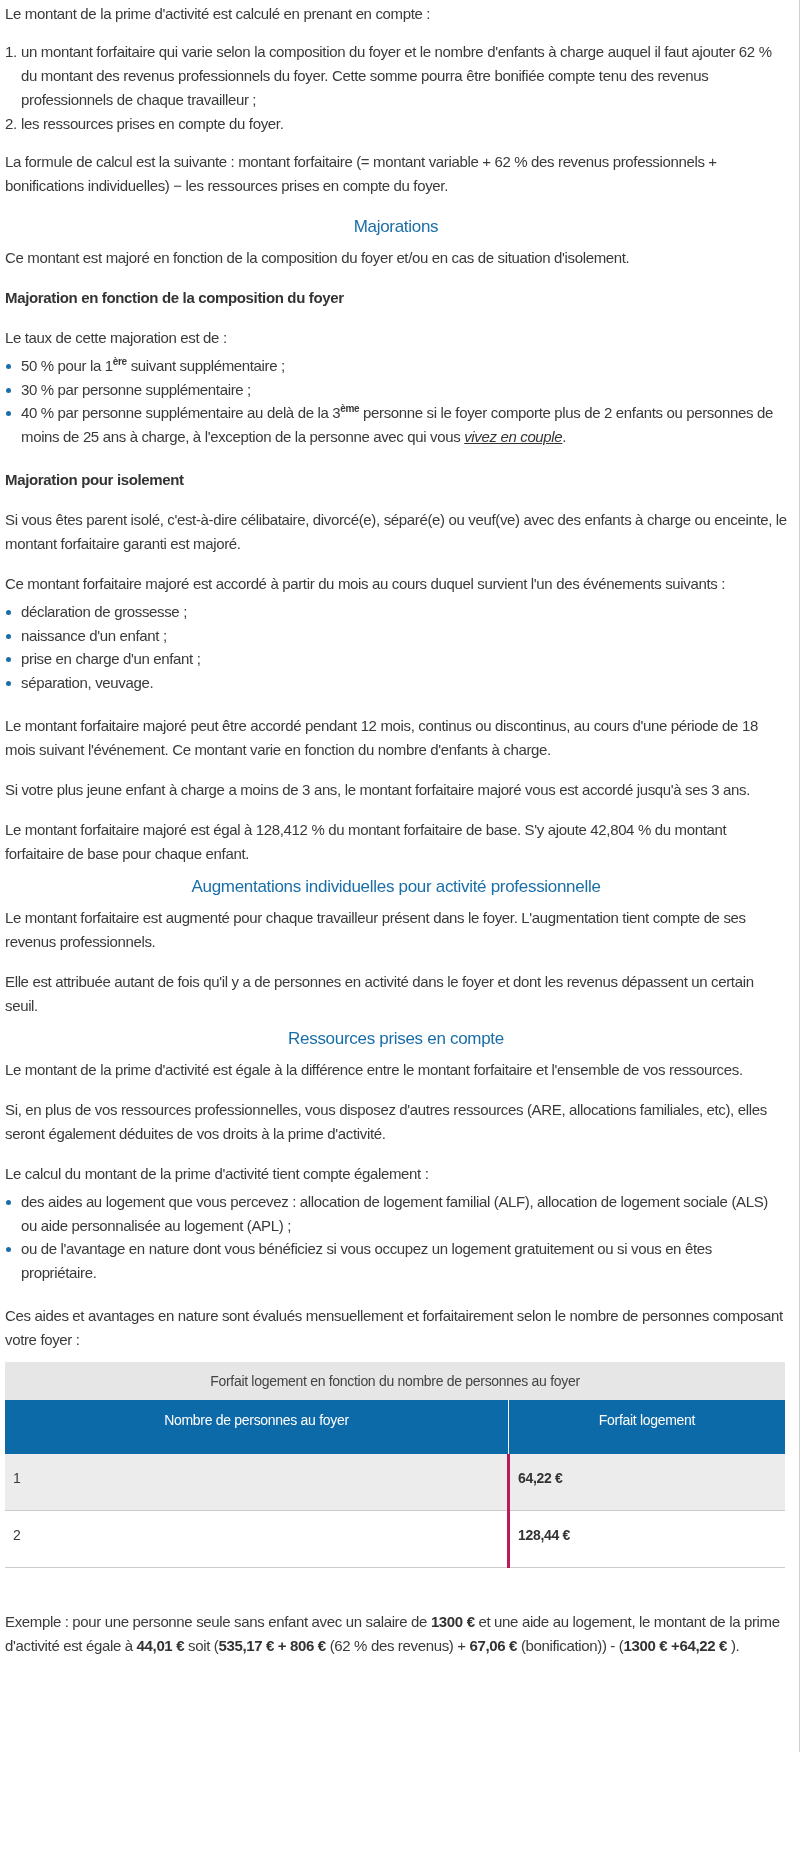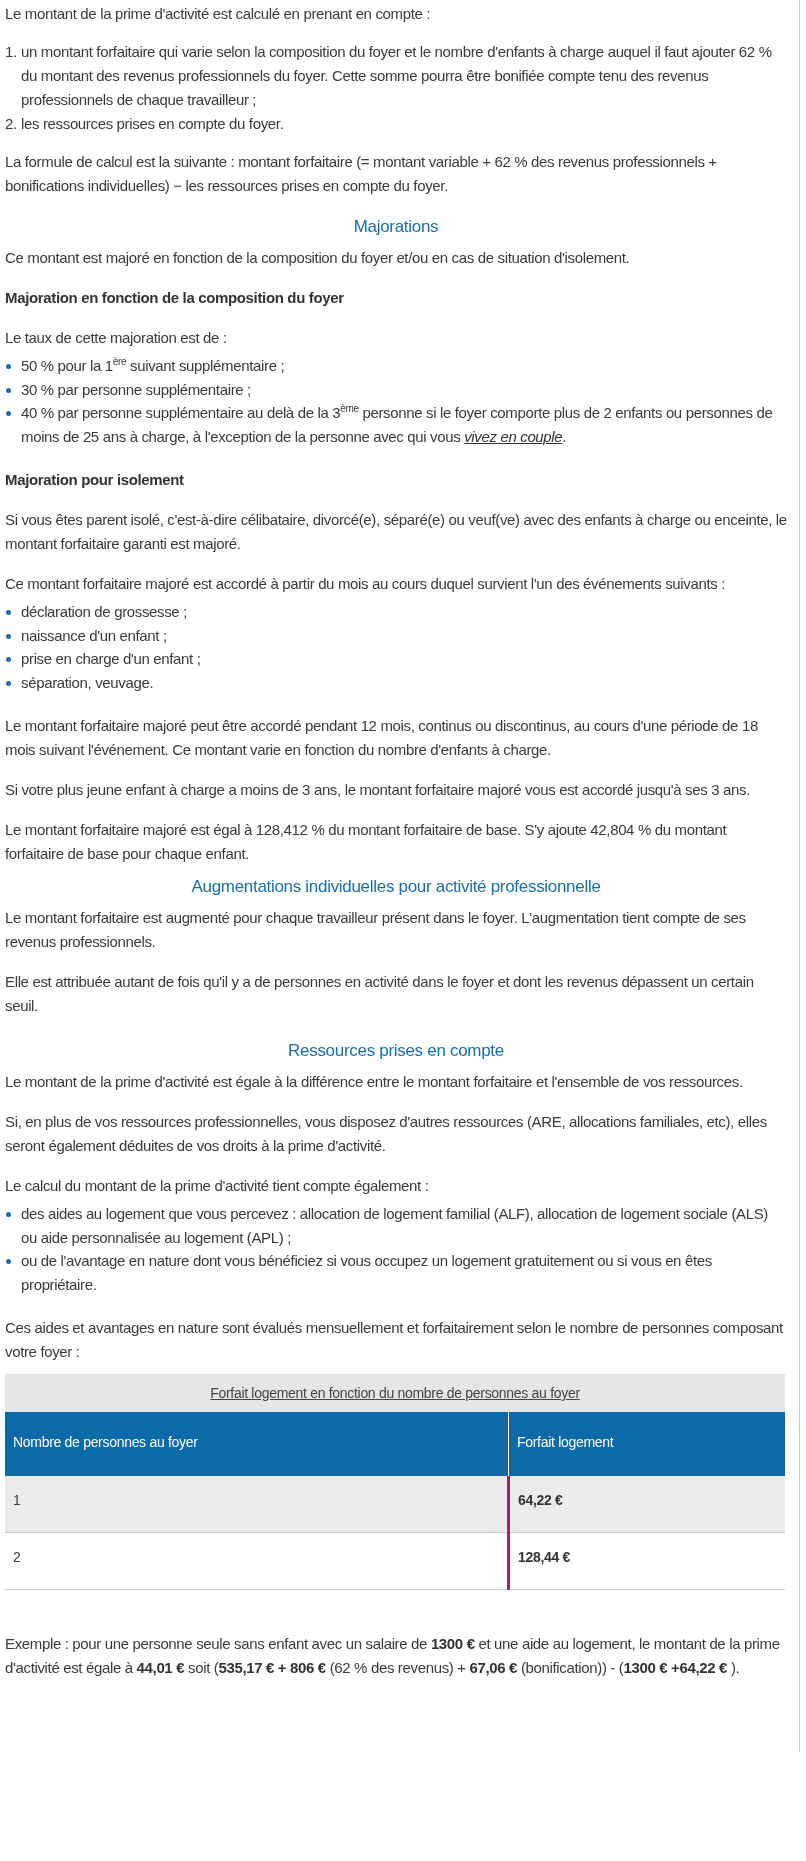--- a/index.html
+++ b/index.html
@@ -26,34 +26,34 @@
   ul li .bullet {
     position: absolute; left: 1px; top: 10px; width: 5px; height: 5px;
     border-radius: 50%; background: #1a6ea8;
   }
   h2.section {
     margin: 0 0 6px 0; font-weight: normal; font-size: 17px; line-height: 26px;
     color: #1a6ea8; letter-spacing: -0.3px; text-align: center;
   }
   h3.sub { margin: 0 0 16px 0; font-size: 15px; font-weight: bold; color: #333333; line-height: 24px; }
   b { color: #333333; }
-  sup { font-size: 10px; line-height: 0; vertical-align: 6px; }
+  sup { font-size: 10px; line-height: 0; vertical-align: 6px; font-weight: bold; }
   a.link { color: #333333; font-style: italic; }
 
   table.forfait {
     width: 780px; border-collapse: collapse; margin: 6px 0 24px 0;
     font-size: 14px; letter-spacing: -0.3px;
   }
   table.forfait caption {
     background: #e6e6e6; color: #444444; 
-    height: 38px; line-height: 38px; font-size: 14px; text-decoration: underline;
+    height: 38px; line-height: 38px; font-size: 14px;
   }
   table.forfait th {
-    background: #0d6aa8; color: #ffffff; font-weight: normal; text-align: left;
-    padding: 18px 8px 22px 8px; height: 22px; vertical-align: top;
+    background: #0d6aa8; color: #ffffff; font-weight: normal; text-align: center;
+    padding: 8px 8px 22px 8px; height: 22px; vertical-align: top;
   }
   table.forfait th + th { border-left: 1px solid #ffffff; }
   table.forfait td {
     padding: 12px 8px 20px 8px; height: 20px; vertical-align: top;
     border-bottom: 1px solid #cccccc; color: #3a3a3a;
   }
   table.forfait td + td { border-left: 3px solid #be185d; font-weight: bold; color: #333333; }
   table.forfait tr.odd td { background: #ececec; }
   table.forfait tr.even td { background: #ffffff; }
   .col1 { width: 487px; }
@@ -108,21 +108,21 @@
       <li><span class="bullet"></span><span>naissance d'un enfant ;</span></li>
       <li><span class="bullet"></span><span>prise en charge d'un enfant ;</span></li>
       <li><span class="bullet"></span><span>séparation, veuvage.</span></li>
     </ul>
     <p>Le montant forfaitaire majoré peut être accordé pendant 12 mois, continus ou discontinus, au cours d'une période de 18 mois suivant l'événement. Ce montant varie en fonction du nombre d'enfants à charge.</p>
     <p>Si votre plus jeune enfant à charge a moins de 3 ans, le montant forfaitaire majoré vous est accordé jusqu'à ses 3 ans.</p>
     <p style="margin-bottom:8px">Le montant forfaitaire majoré est égal à 128,412 % du montant forfaitaire de base. S'y ajoute 42,804 % du montant forfaitaire de base pour chaque enfant.</p>
 
     <h2 class="section">Augmentations individuelles pour activité professionnelle</h2>
     <p>Le montant forfaitaire est augmenté pour chaque travailleur présent dans le foyer. L'augmentation tient compte de ses revenus professionnels.</p>
-    <p style="margin-bottom:20px">Elle est attribuée autant de fois qu'il y a de personnes en activité dans le foyer et dont les revenus dépassent un certain seuil.</p>
+    <p style="margin-bottom:8px">Elle est attribuée autant de fois qu'il y a de personnes en activité dans le foyer et dont les revenus dépassent un certain seuil.</p>
 
     <h2 class="section">Ressources prises en compte</h2>
     <p>Le montant de la prime d'activité est égale à la différence entre le montant forfaitaire et l'ensemble de vos ressources.</p>
     <p>Si, en plus de vos ressources professionnelles, vous disposez d'autres ressources (ARE, allocations familiales, etc), elles seront également déduites de vos droits à la prime d'activité.</p>
     <p style="margin-bottom:4px">Le calcul du montant de la prime d'activité tient compte également :</p>
     <ul style="margin-bottom:20px">
       <li><span class="bullet"></span><span>des aides au logement que vous percevez : allocation de logement familial (ALF), allocation de logement sociale (ALS) ou aide personnalisée au logement (APL) ;</span></li>
       <li><span class="bullet"></span><span>ou de l'avantage en nature dont vous bénéficiez si vous occupez un logement gratuitement ou si vous en êtes propriétaire.</span></li>
     </ul>
     <p style="margin-bottom:10px">Ces aides et avantages en nature sont évalués mensuellement et forfaitairement selon le nombre de personnes composant votre foyer :</p>

